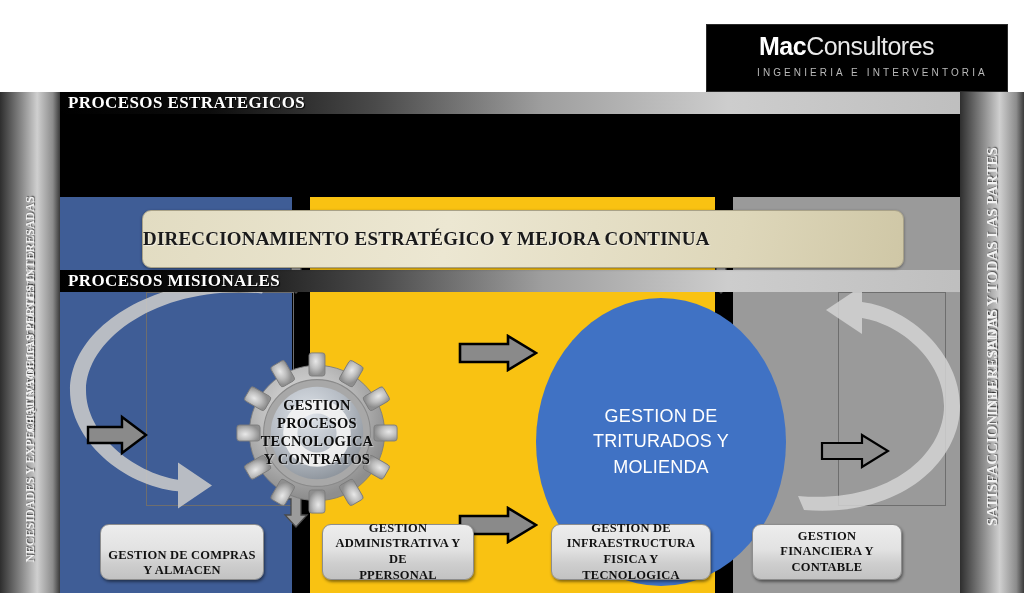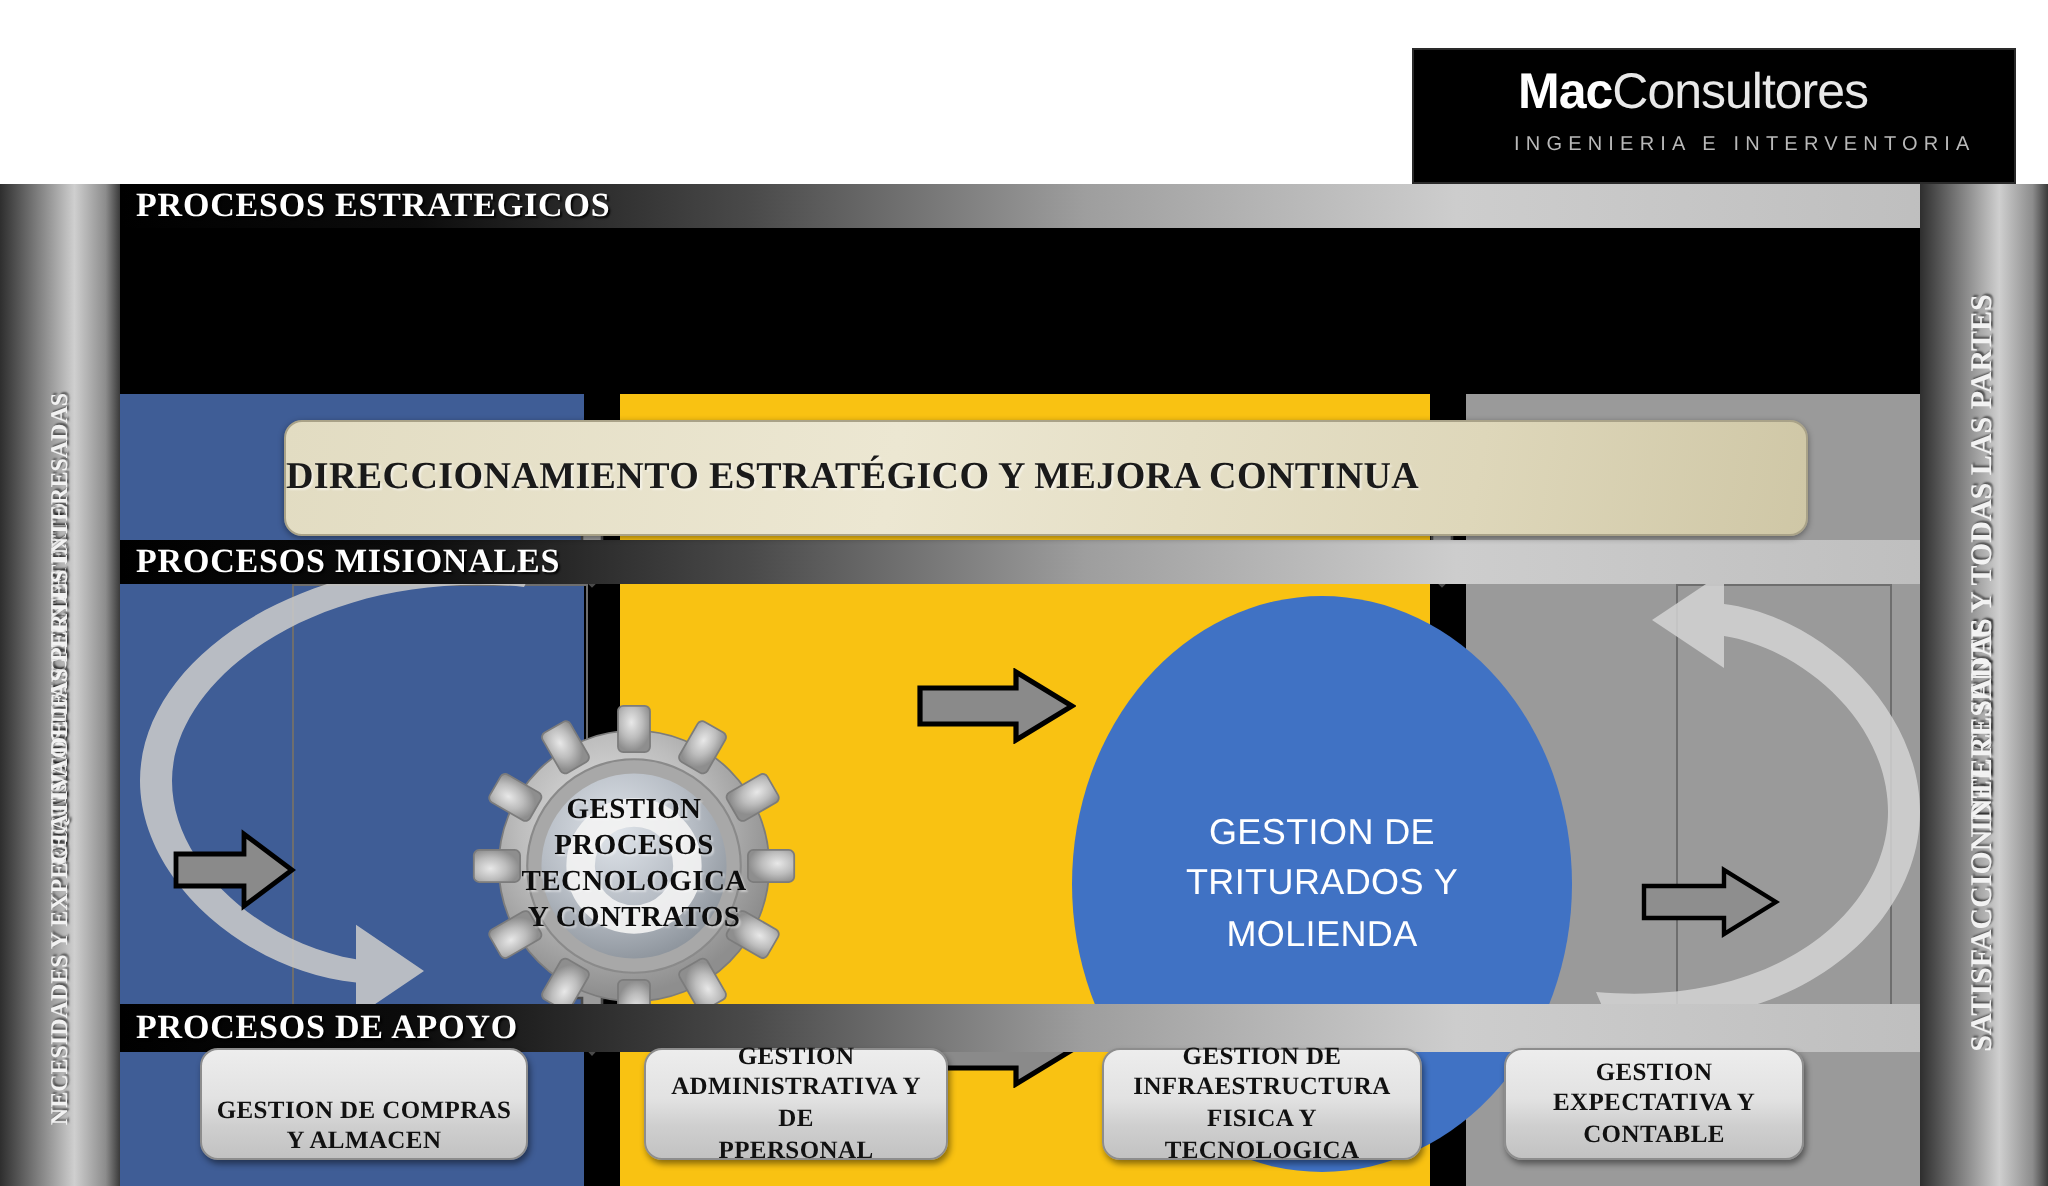--- a/index.html
+++ b/index.html
@@ -203,23 +203,20 @@
       <div>MOLIENDA</div>
     </div>
   </div>
 
   <div class="band" id="band-estrategicos">
     <div class="band-label">PROCESOS ESTRATEGICOS</div>
   </div>
   <div class="band" id="band-misionales">
     <div class="band-label">PROCESOS MISIONALES</div>
   </div>
-  <div class="band" id="band-apoyo">
-    <div class="band-label">PROCESOS DE APOYO</div>
-  </div>
 
   <div id="strategic">
     <div id="strategic-label">DIRECCIONAMIENTO ESTRATÉGICO Y MEJORA CONTINUA</div>
   </div>
 
   <div class="support-box" style="left:100px;width:164px;align-items:flex-end;">
     <div class="support-label">
       <div>GESTION DE COMPRAS</div>
       <div>Y ALMACEN</div>
     </div>
@@ -237,21 +234,21 @@
     <div class="support-label">
       <div>GESTION DE</div>
       <div>INFRAESTRUCTURA</div>
       <div>FISICA Y TECNOLOGICA</div>
     </div>
   </div>
 
   <div class="support-box" style="left:752px;width:150px;">
     <div class="support-label">
       <div>GESTION</div>
-      <div>EXPECTATIVA Y</div>
+      <div>FINANCIERA Y</div>
       <div>CONTABLE</div>
     </div>
   </div>
 
   <div class="sidebar" id="sidebar-left">
     <div class="vtext" style="font-size:11px;left:-150px;top:244px;width:360px;text-align:center;transform:rotate(-90deg);">ORGANIZACION Y SU CONTEXTO</div>
     <div class="vtext" style="font-size:11px;left:-150px;top:262px;width:360px;text-align:center;transform:rotate(-90deg);">REQUISITOS DEL CLIENTE</div>
     <div class="vtext" style="font-size:12px;left:-190px;top:280px;width:440px;text-align:center;transform:rotate(-90deg);">NECESIDADES Y EXPECTATIVA DE LAS PERTES INTERESADAS</div>
   </div>
 

